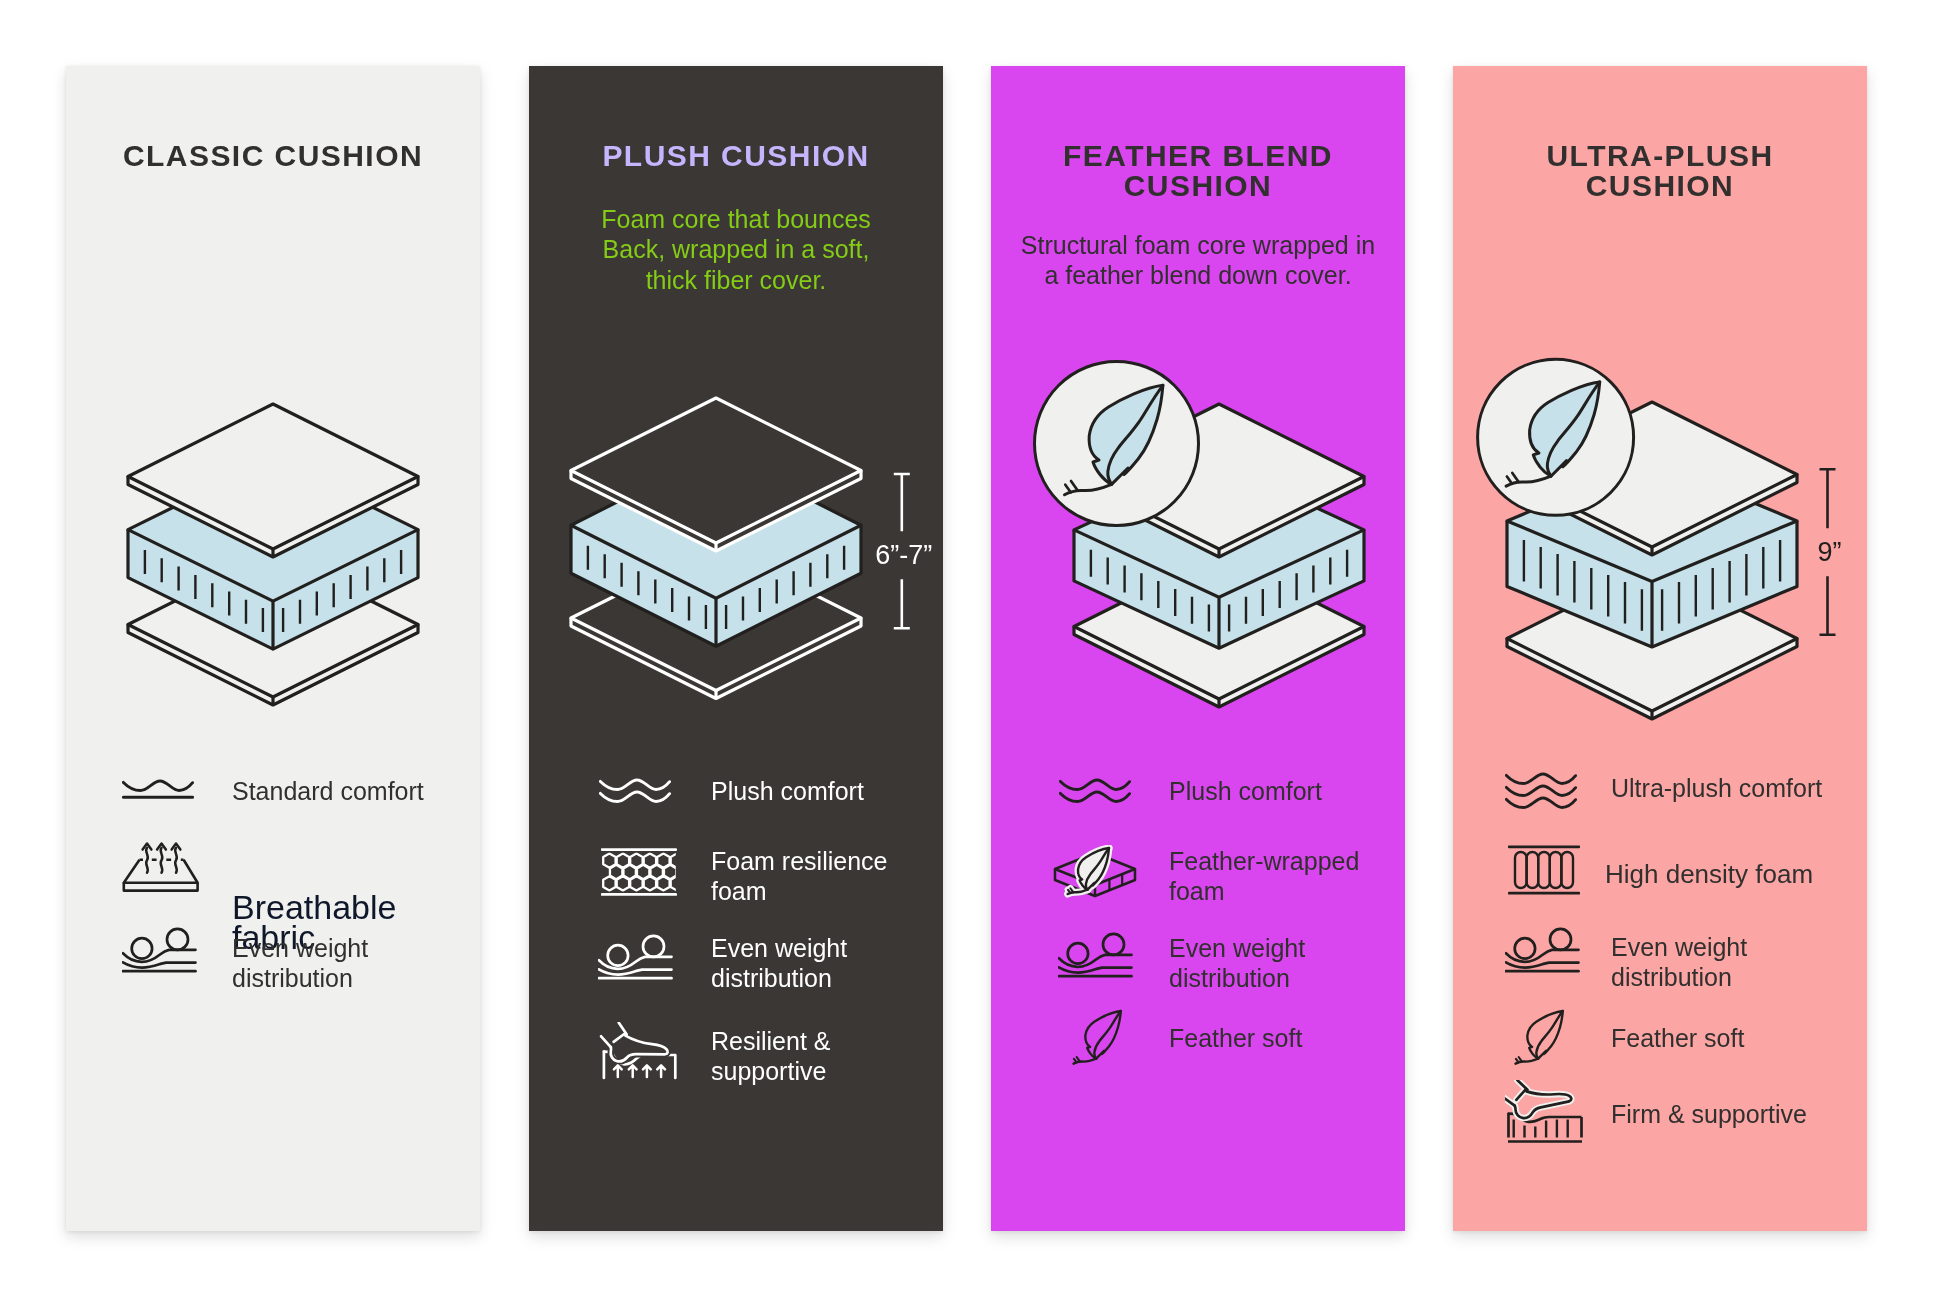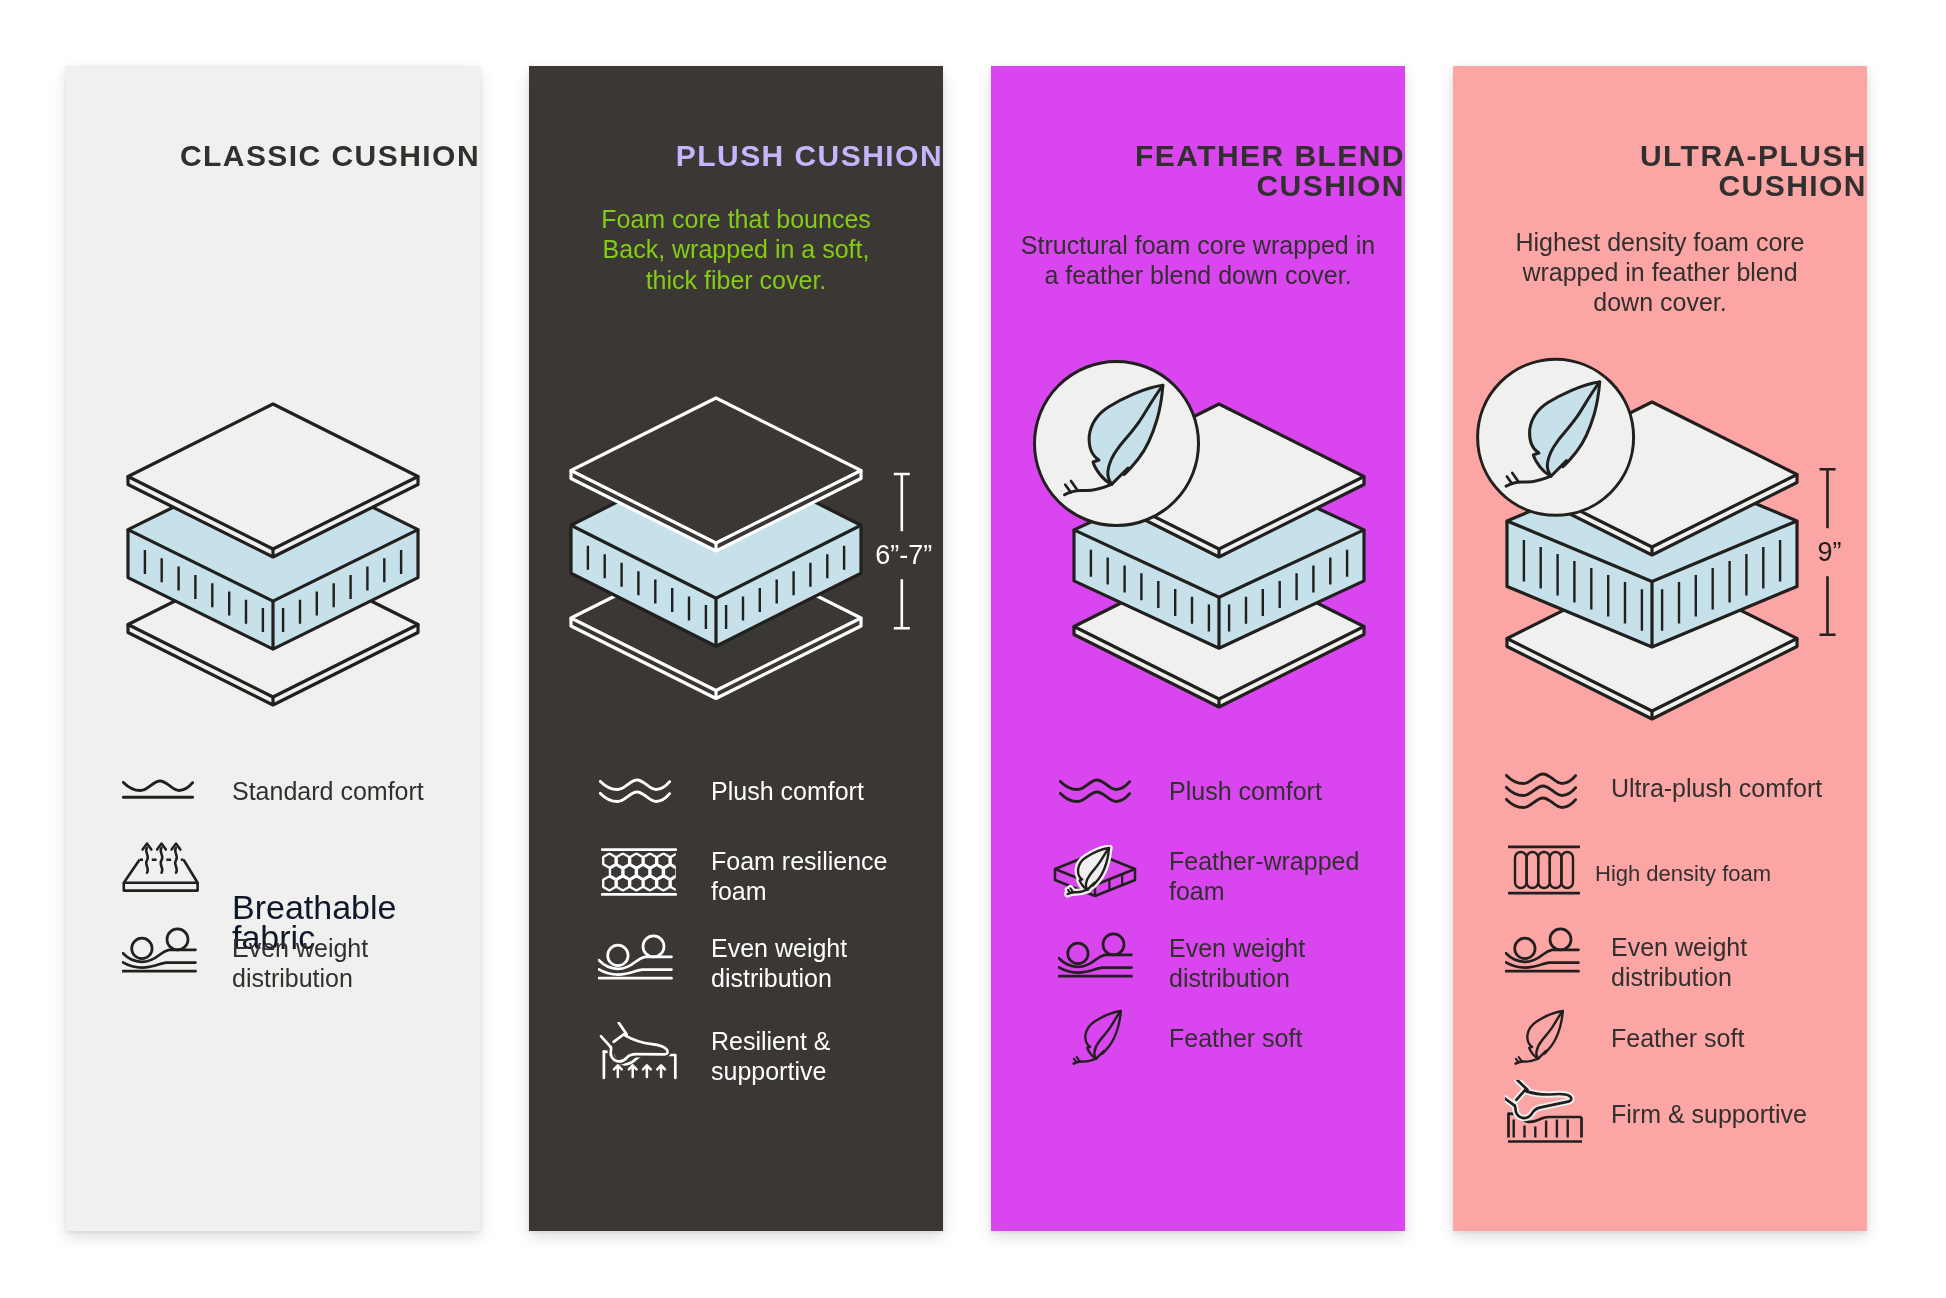--- a/index.html
+++ b/index.html
@@ -1,18 +1,18 @@
 <!DOCTYPE html>
 <html><head><meta charset="utf-8">
 <style>
 html,body{margin:0;padding:0;background:#ffffff;width:1946px;height:1298px;overflow:hidden}
 body{font-family:"Liberation Sans",sans-serif;position:relative}
 .card{position:absolute;top:66px;width:414px;height:1165px;
   box-shadow:0 6px 14px rgba(0,0,0,0.13), 0 1px 4px rgba(0,0,0,0.08);}
-.title{position:absolute;left:0;width:100%;text-align:right;font-weight:bold;
+.title{position:absolute;left:0;width:100%;text-align:center;font-weight:bold;
   font-size:30px;line-height:30.5px;letter-spacing:1.45px;color:#31302e;white-space:pre-line}
 .desc{position:absolute;left:0;width:100%;text-align:center;font-size:25px;line-height:30.3px;
   color:#31302e;white-space:pre-line}
 </style></head>
 <body>
 <div class="card" style="left:66px;background:#f0f0ee;color:#31302e">
     <div class="title" style="top:74.5px">CLASSIC CUSHION</div>
     <div style="position:absolute;left:17px;top:288px"><svg width="430" height="385" viewBox="0 0 430 385">
         <path d="M45.0,270.5 L190.0,198.0 L335.0,270.5 L335.0,278.5 L190.0,351.0 L45.0,278.5 Z" fill="#f0f0ee" stroke="none"></path>
         <path d="M45.0,270.5 L190.0,198.0 L335.0,270.5 L190.0,343.0 Z" fill="none" stroke="#21201e" stroke-width="3.2" stroke-linejoin="round"></path>
@@ -191,23 +191,20 @@
           <path d="M46.4,-58.2 C36,-44.5 29,-31 22.9,-22.2 C14,-9.5 6,-1.5 2,4.2 C-4,12 -7.6,20 -8.6,27.7 C-9,31.5 -7.8,36.8 -4.9,40.9" fill="none" stroke="#21201e" stroke-width="5.00" stroke-linecap="round"></path>
           <path d="M-4.9,40.9 C-16,45.5 -26,47.5 -33,47 C-40,46.5 -47,48.5 -52,51.3" fill="none" stroke="#21201e" stroke-width="5.00" stroke-linecap="round"></path>
           <path d="M-39,46.8 L-45.5,37.5 M-45.8,48.8 L-51.2,41.2" fill="none" stroke="#21201e" stroke-width="4.38" stroke-linecap="round"></path>
         </g>
       </svg></div>
     <div style="position:absolute;left:178px;top:957px;font-size:25px;line-height:30px;color:#31302e;white-space:pre-line">Feather soft</div>
   </div>
 <div class="card" style="left:1453px;background:#fca5a5;color:#31302e">
     <div class="title" style="top:74.5px">ULTRA-PLUSH
 CUSHION</div>
-    <div class="desc" style="top:160.5px">Highest density foam core
-wrapped in feather blend
-down cover.</div>
     <div style="position:absolute;left:9px;top:286px"><svg width="430" height="385" viewBox="0 0 430 385">
         <path d="M45.0,286.5 L190.0,214.0 L335.0,286.5 L335.0,294.5 L190.0,367.0 L45.0,294.5 Z" fill="#f0f0ee" stroke="none"></path>
         <path d="M45.0,286.5 L190.0,214.0 L335.0,286.5 L190.0,359.0 Z" fill="none" stroke="#21201e" stroke-width="3.2" stroke-linejoin="round"></path>
         <path d="M45.0,286.5 L45.0,294.5 L190.0,367.0 L335.0,294.5 L335.0,286.5" fill="none" stroke="#21201e" stroke-width="3.2" stroke-linejoin="round"></path>
         <path d="M190.0,359.0 L190.0,367.0" stroke="#21201e" stroke-width="3.2"></path>
         <path d="M45.0,168.9 L190.0,108.4 L335.0,168.9 L335.0,234.4 L190.0,294.9 L45.0,234.4 Z" fill="#c6e1ea" stroke="none"></path>
         <path d="M45.0,168.9 L190.0,108.4 L335.0,168.9 L190.0,229.4 Z" fill="none" stroke="#21201e" stroke-width="3.2" stroke-linejoin="round"></path>
         <path d="M45.0,168.9 L45.0,234.4 L190.0,294.9 L335.0,234.4 L335.0,168.9" fill="none" stroke="#21201e" stroke-width="3.2" stroke-linejoin="round"></path>
         <path d="M190.0,229.4 L190.0,294.9" stroke="#21201e" stroke-width="3.2"></path>
         <path d="M61.9,187.9 L61.9,229.4 M318.1,187.9 L318.1,229.4 M78.7,195.0 L78.7,236.5 M301.3,195.0 L301.3,236.5 M95.6,202.0 L95.6,243.5 M284.4,202.0 L284.4,243.5 M112.4,209.0 L112.4,250.5 M267.6,209.0 L267.6,250.5 M129.3,216.1 L129.3,257.6 M250.7,216.1 L250.7,257.6 M146.2,223.1 L146.2,264.6 M233.8,223.1 L233.8,264.6 M163.0,230.1 L163.0,271.6 M217.0,230.1 L217.0,271.6 M179.9,237.2 L179.9,278.7 M200.1,237.2 L200.1,278.7" stroke="#21201e" stroke-width="2.4" fill="none"></path>
@@ -233,21 +230,21 @@
     <div style="position:absolute;left:158px;top:707px;font-size:25px;line-height:30px;color:#31302e;white-space:pre-line">Ultra-plush comfort</div>
     <div style="position:absolute;left:54.5px;top:779px;width:72px;height:50px"><svg width="72" height="50" viewBox="0 0 72 50">
         <line x1="1" y1="1.8" x2="71" y2="1.8" stroke="#21201e" stroke-width="2.7" stroke-linecap="round"></line>
         <line x1="1" y1="48.2" x2="71" y2="48.2" stroke="#21201e" stroke-width="2.7" stroke-linecap="round"></line>
         <rect x="7.0" y="7" width="11.6" height="36" rx="5.8" fill="none" stroke="#21201e" stroke-width="2.4"></rect>
         <rect x="18.6" y="7" width="11.6" height="36" rx="5.8" fill="none" stroke="#21201e" stroke-width="2.4"></rect>
         <rect x="30.2" y="7" width="11.6" height="36" rx="5.8" fill="none" stroke="#21201e" stroke-width="2.4"></rect>
         <rect x="41.8" y="7" width="11.6" height="36" rx="5.8" fill="none" stroke="#21201e" stroke-width="2.4"></rect>
         <rect x="53.4" y="7" width="11.6" height="36" rx="5.8" fill="none" stroke="#21201e" stroke-width="2.4"></rect>
       </svg></div>
-    <div style="position:absolute;left:142px;top:793px;font-size:22px;line-height:30px;color:#31302e;white-space:pre-line">High density foam</div>
+    <div style="position:absolute;left:152px;top:793px;font-size:26px;line-height:30px;color:#31302e;white-space:pre-line">High density foam</div>
     <div style="position:absolute;left:52px;top:860px;width:76px;height:48px"><svg width="76" height="48" viewBox="0 0 76 48">
         <circle cx="19.9" cy="22.4" r="10.2" fill="none" stroke="#21201e" stroke-width="2.7"></circle>
         <circle cx="55.5" cy="13.4" r="10.5" fill="none" stroke="#21201e" stroke-width="2.7"></circle>
         <path d="M0.9,27.3 C6,32.6 12,35.8 19.5,35.9 C27,36 33,32.5 38,28.5 C41,26 43.5,24.4 47,23.8 L73.5,23.8" fill="none" stroke="#21201e" stroke-width="2.7" stroke-linecap="round"></path>
         <path d="M0.9,36.4 C7,40 13,41.6 20,41.6 C28,41.6 34,39.3 39.5,37.6 L44,36.6 L73.5,36.6" fill="none" stroke="#21201e" stroke-width="2.7" stroke-linecap="round"></path>
         <line x1="0.9" y1="45.2" x2="73.5" y2="45.2" stroke="#21201e" stroke-width="2.7" stroke-linecap="round"></line>
       </svg></div>
     <div style="position:absolute;left:158px;top:866px;font-size:25px;line-height:30px;color:#31302e;white-space:pre-line">Even weight
 distribution</div>
     <div style="position:absolute;left:60px;top:943px;width:56px;height:60px"><svg width="56" height="60" viewBox="0 0 56 60">

